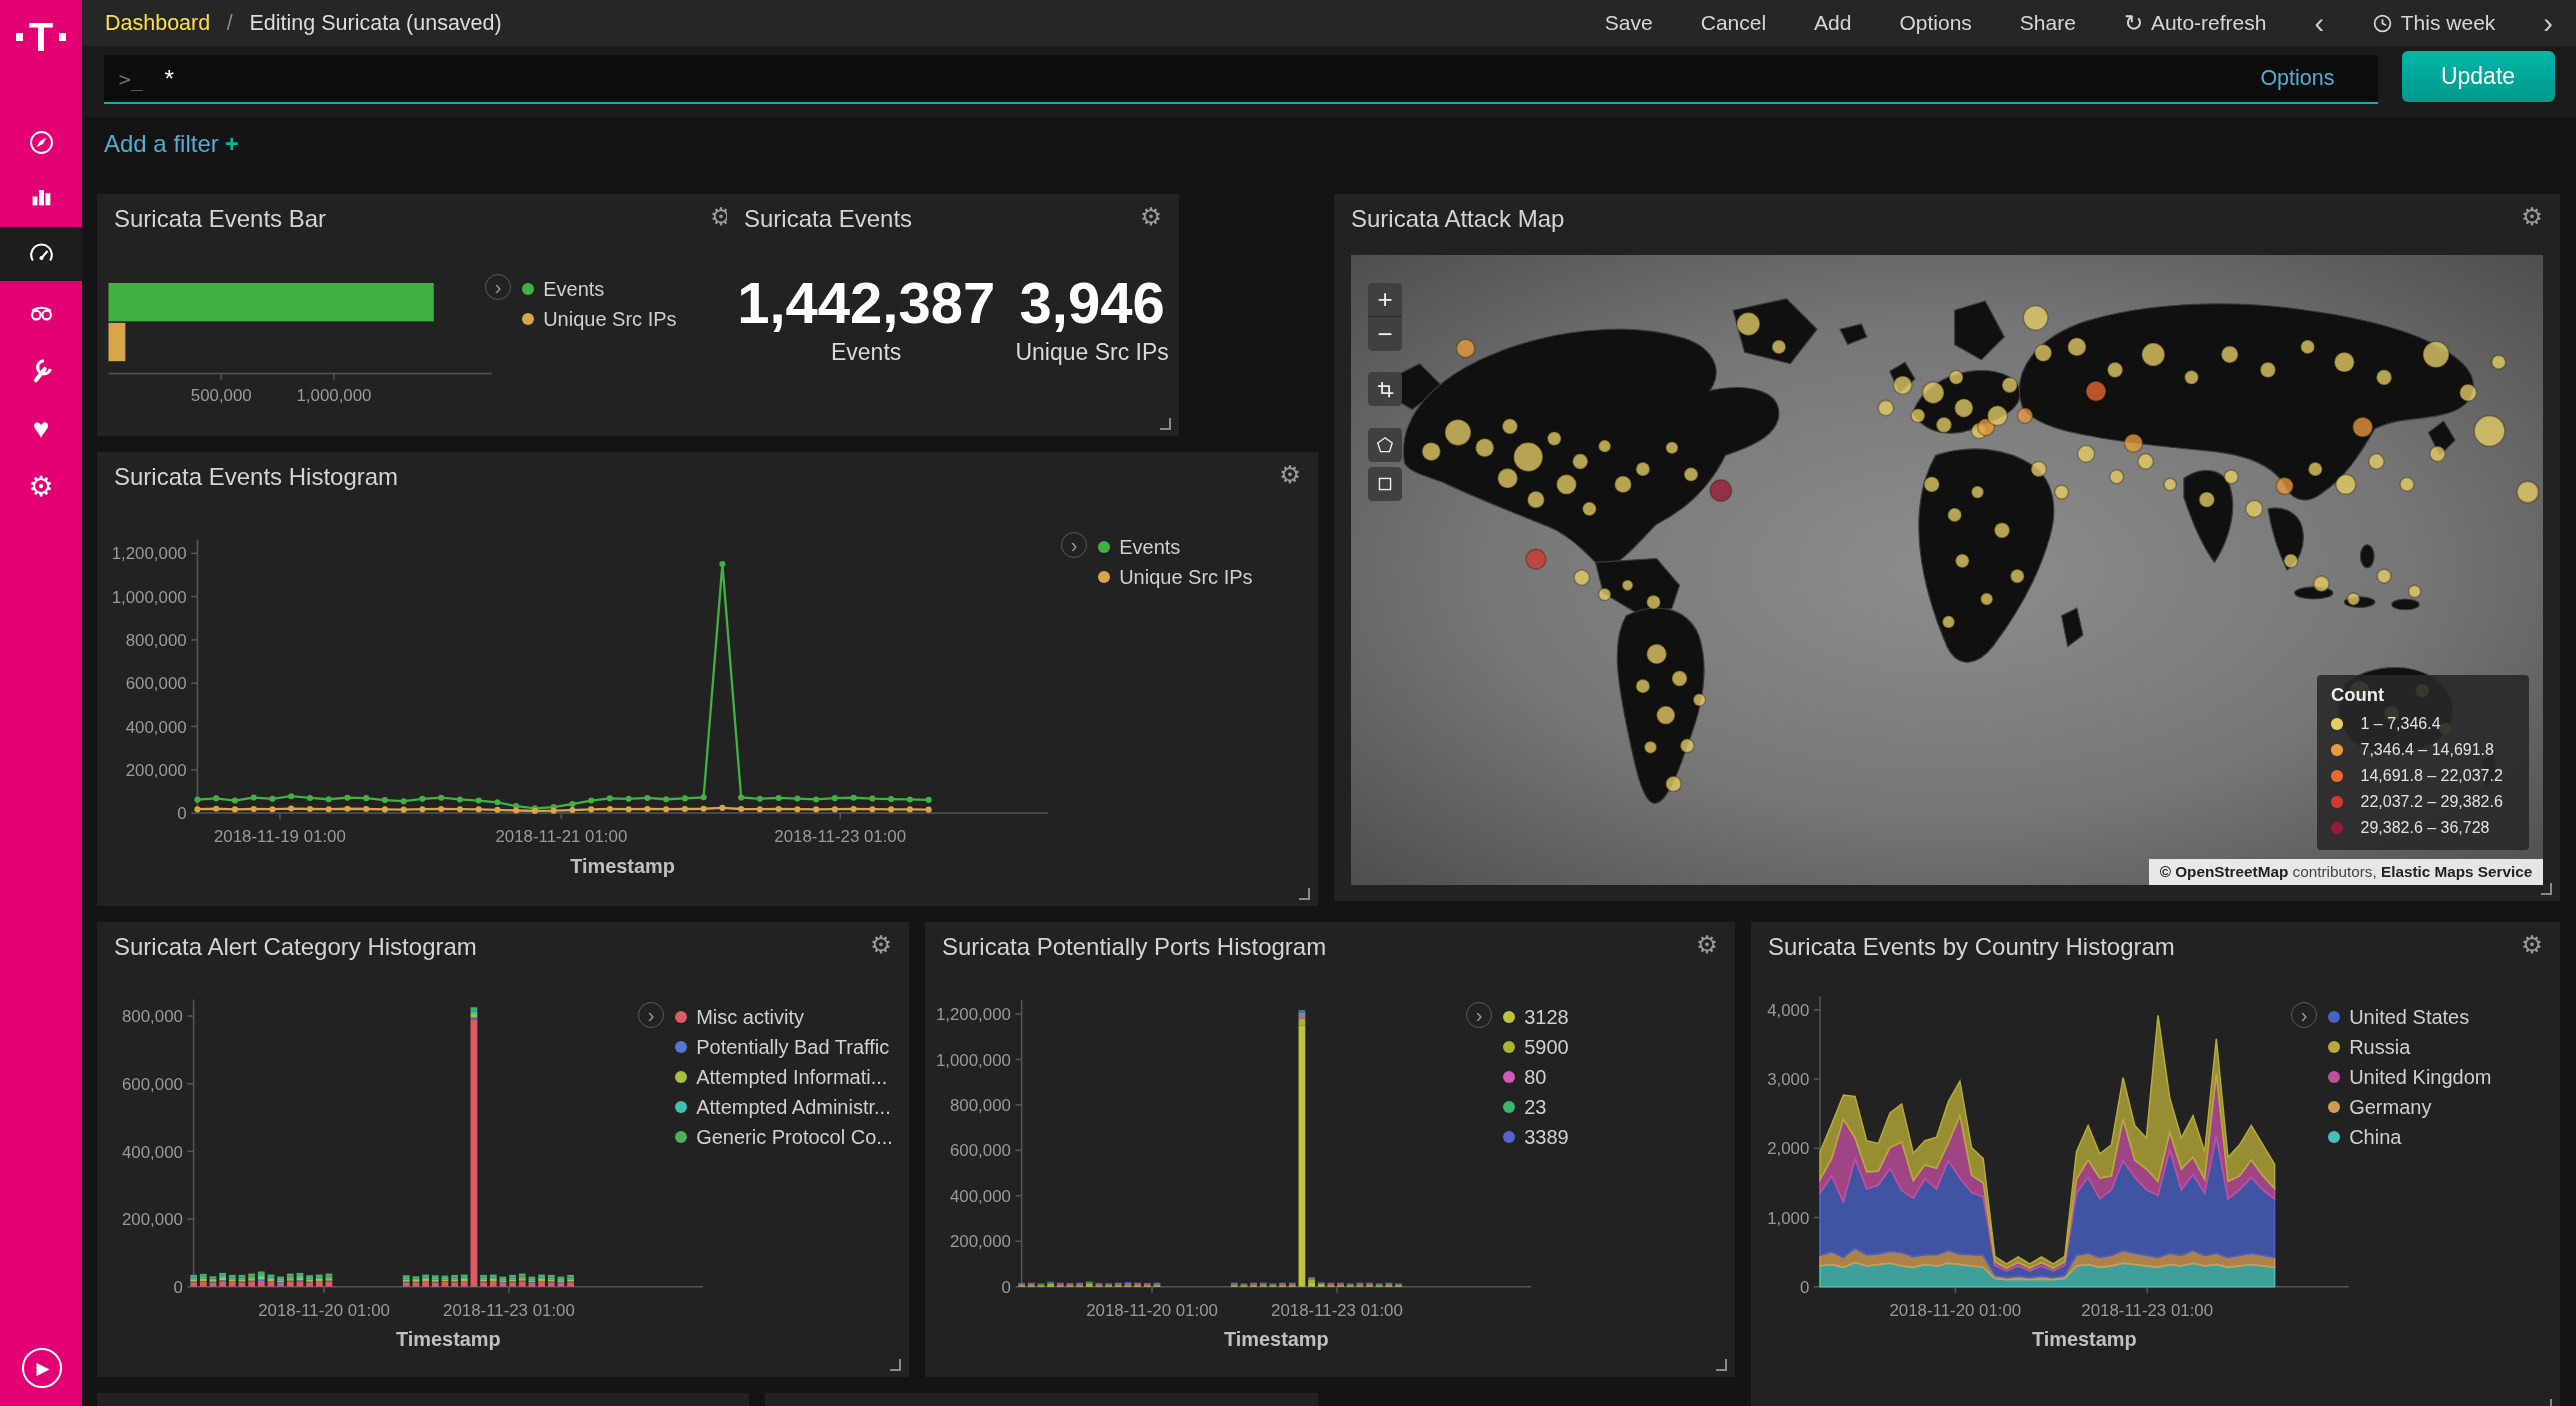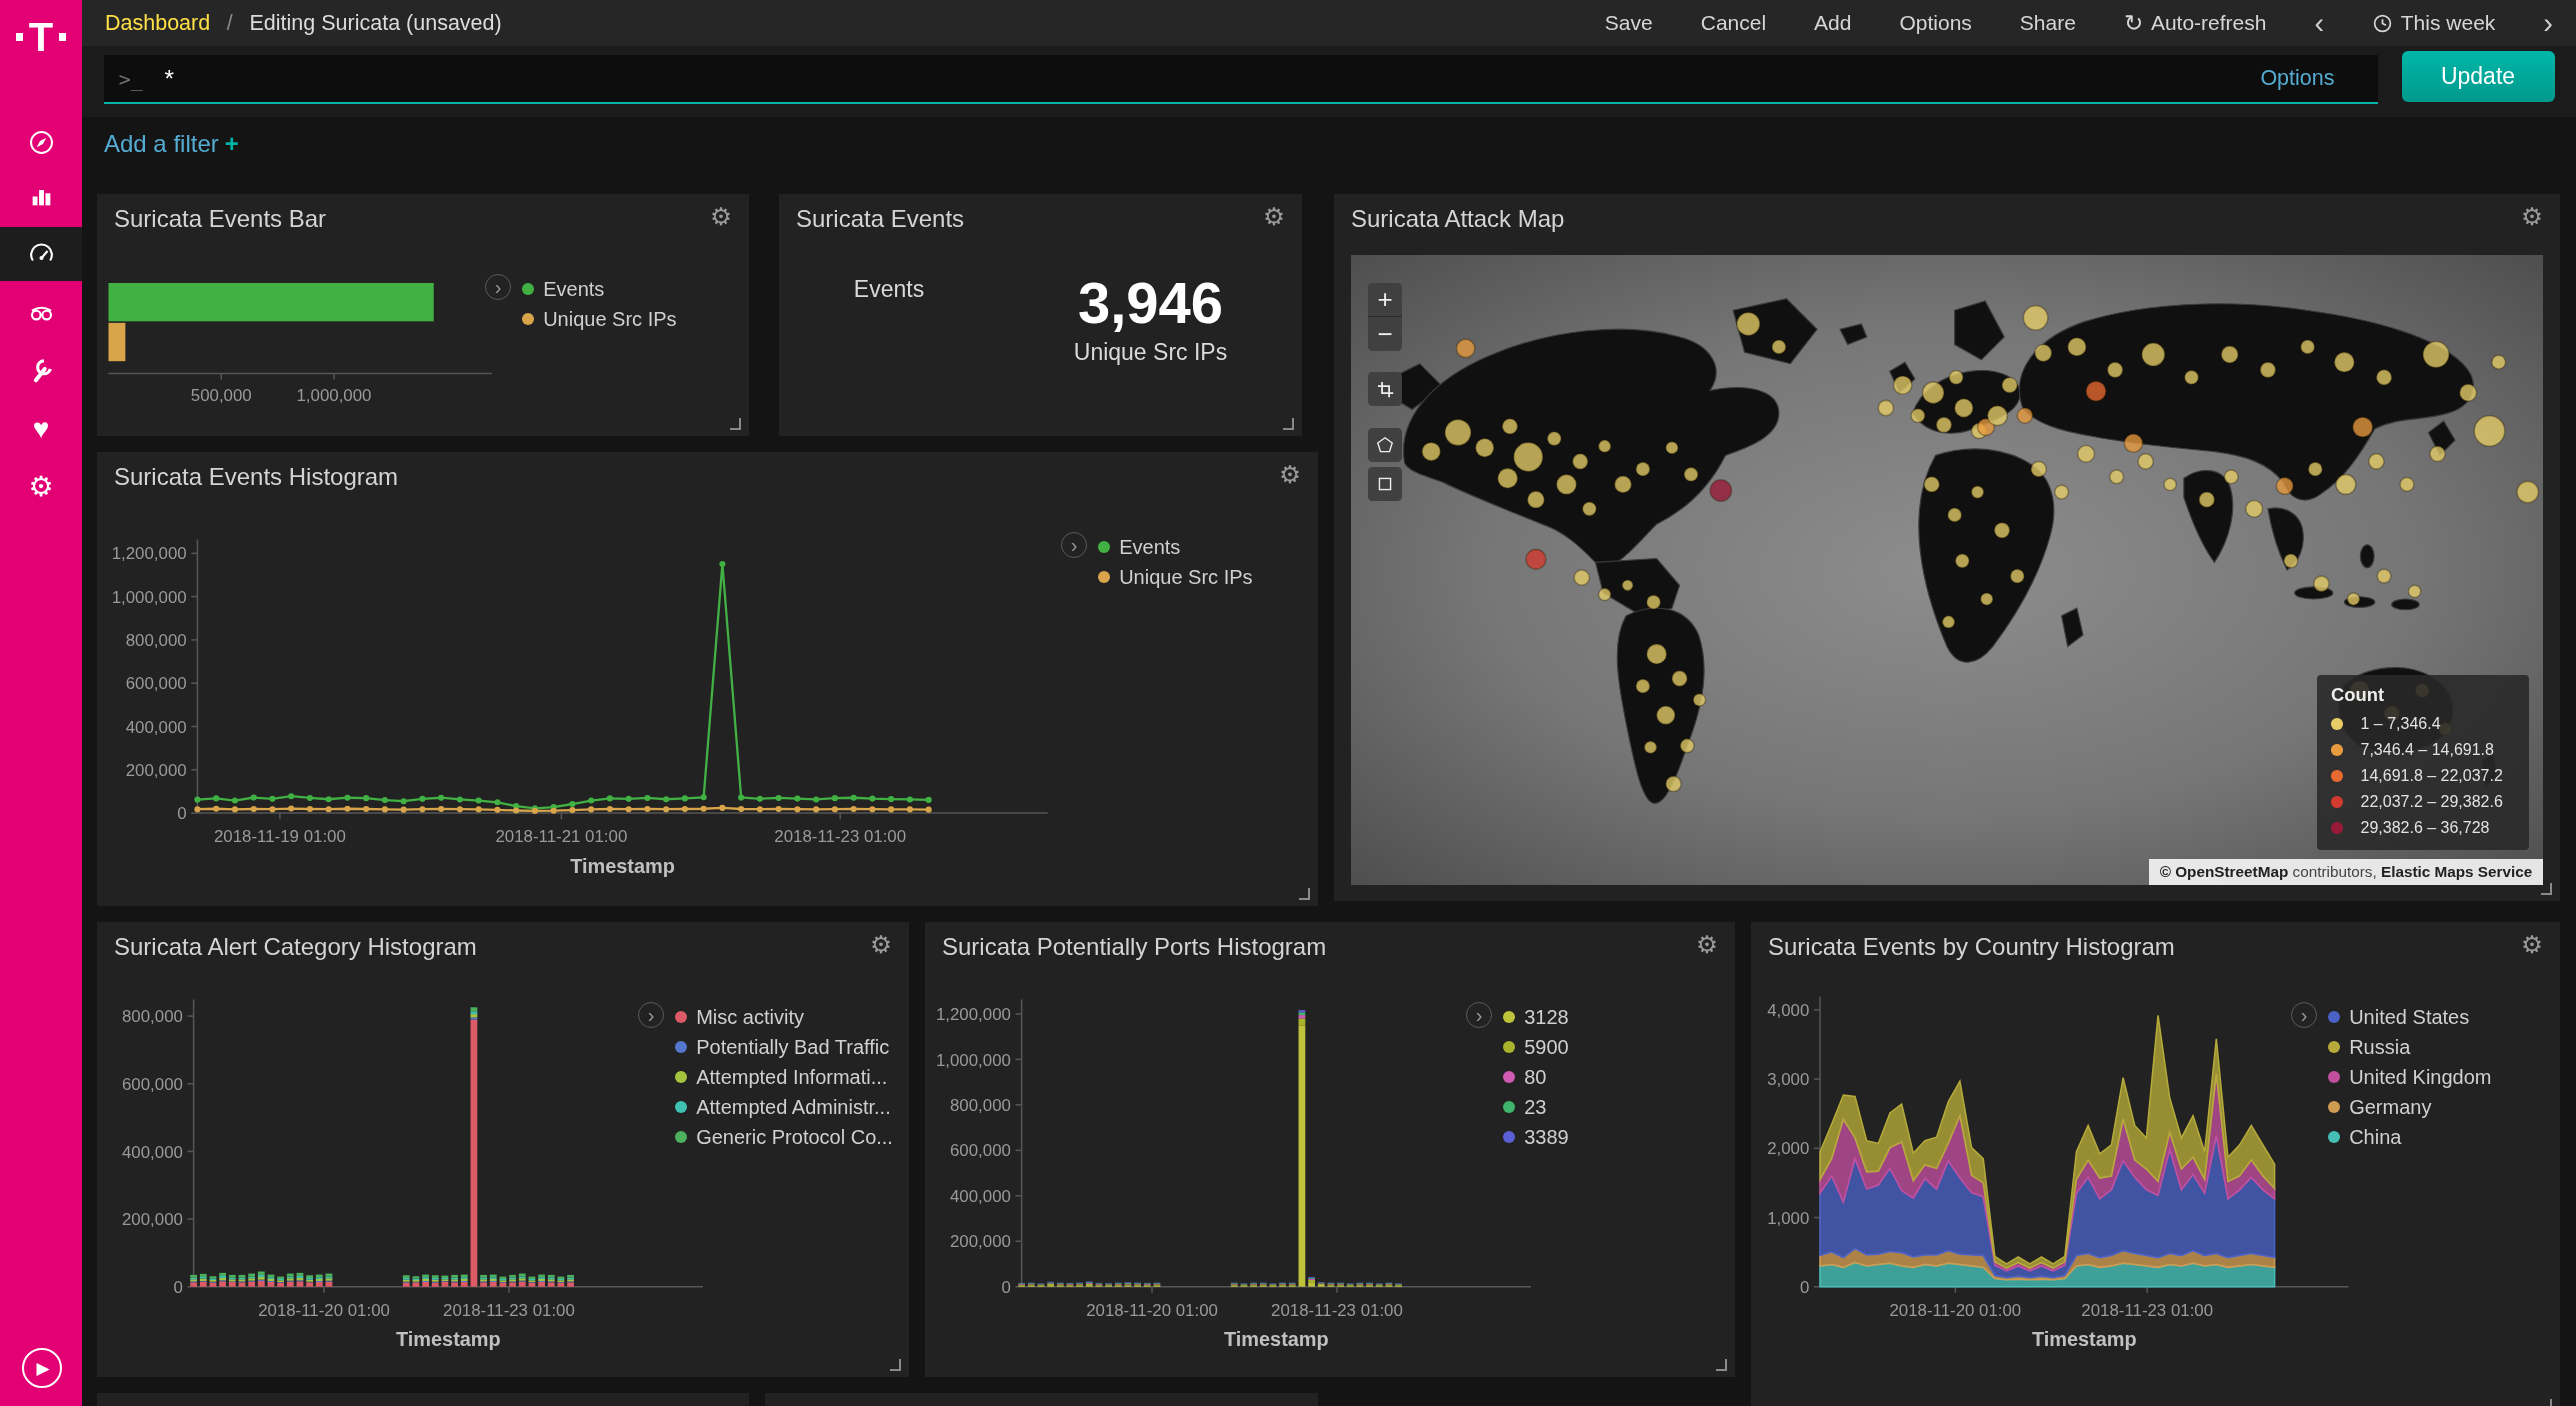--- a/index.html
+++ b/index.html
@@ -189,25 +189,26 @@
         </div>
         <div class="lgd-row">
           <span class="lgd-dot" style="background: rgb(216, 165, 75);"></span>
           <span class="lgd-label">Unique Src IPs</span>
         </div>
       </div>
   </div>
   <span class="rsz"></span>
 </section>
 
-<section class="panel" style="left:779px;top:194px;width:523px;height:242px">
+<section class="panel" style="left:727px;top:194px;width:452px;height:242px">
   <h3 class="p-title">Suricata Events</h3>
   <span class="gear">⚙</span>
   <div class="metrics">
     <div class="metric">
+      <div class="val">1,442,387</div>
       <div class="lab">Events</div>
     </div>
     <div class="metric">
       <div class="val">3,946</div>
       <div class="lab">Unique Src IPs</div>
     </div>
   </div>
   <span class="rsz"></span>
 </section>
 

